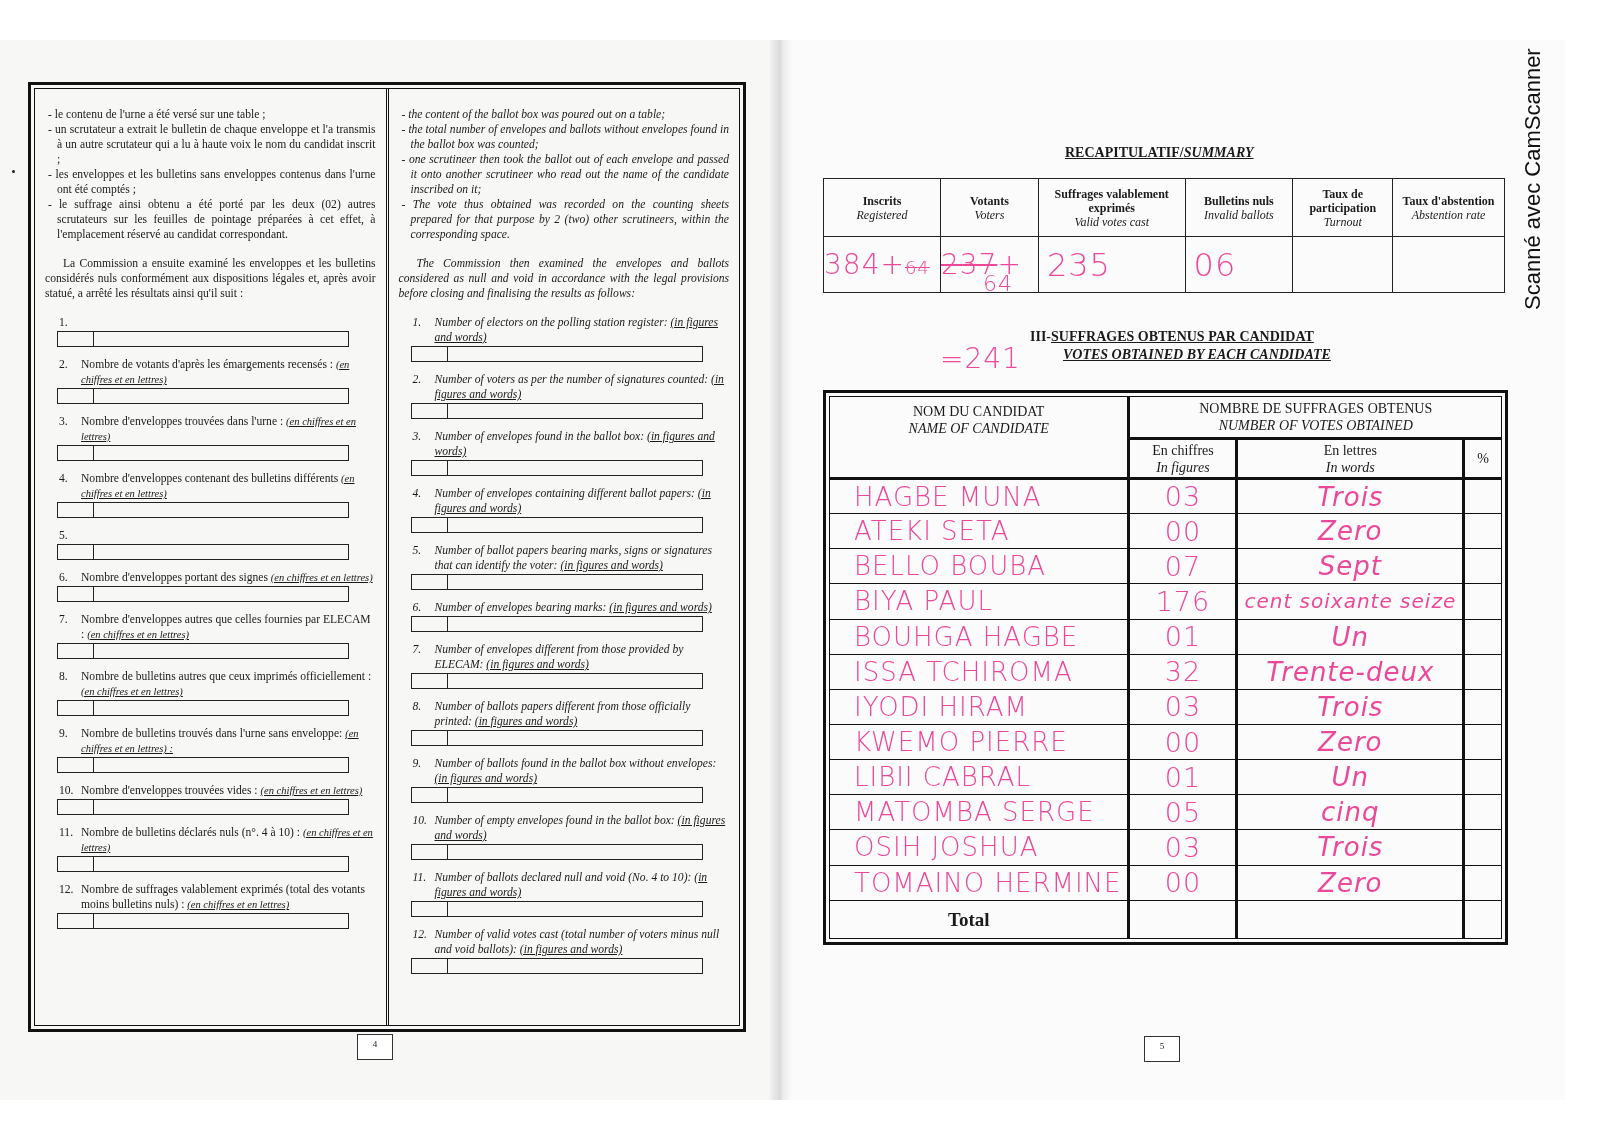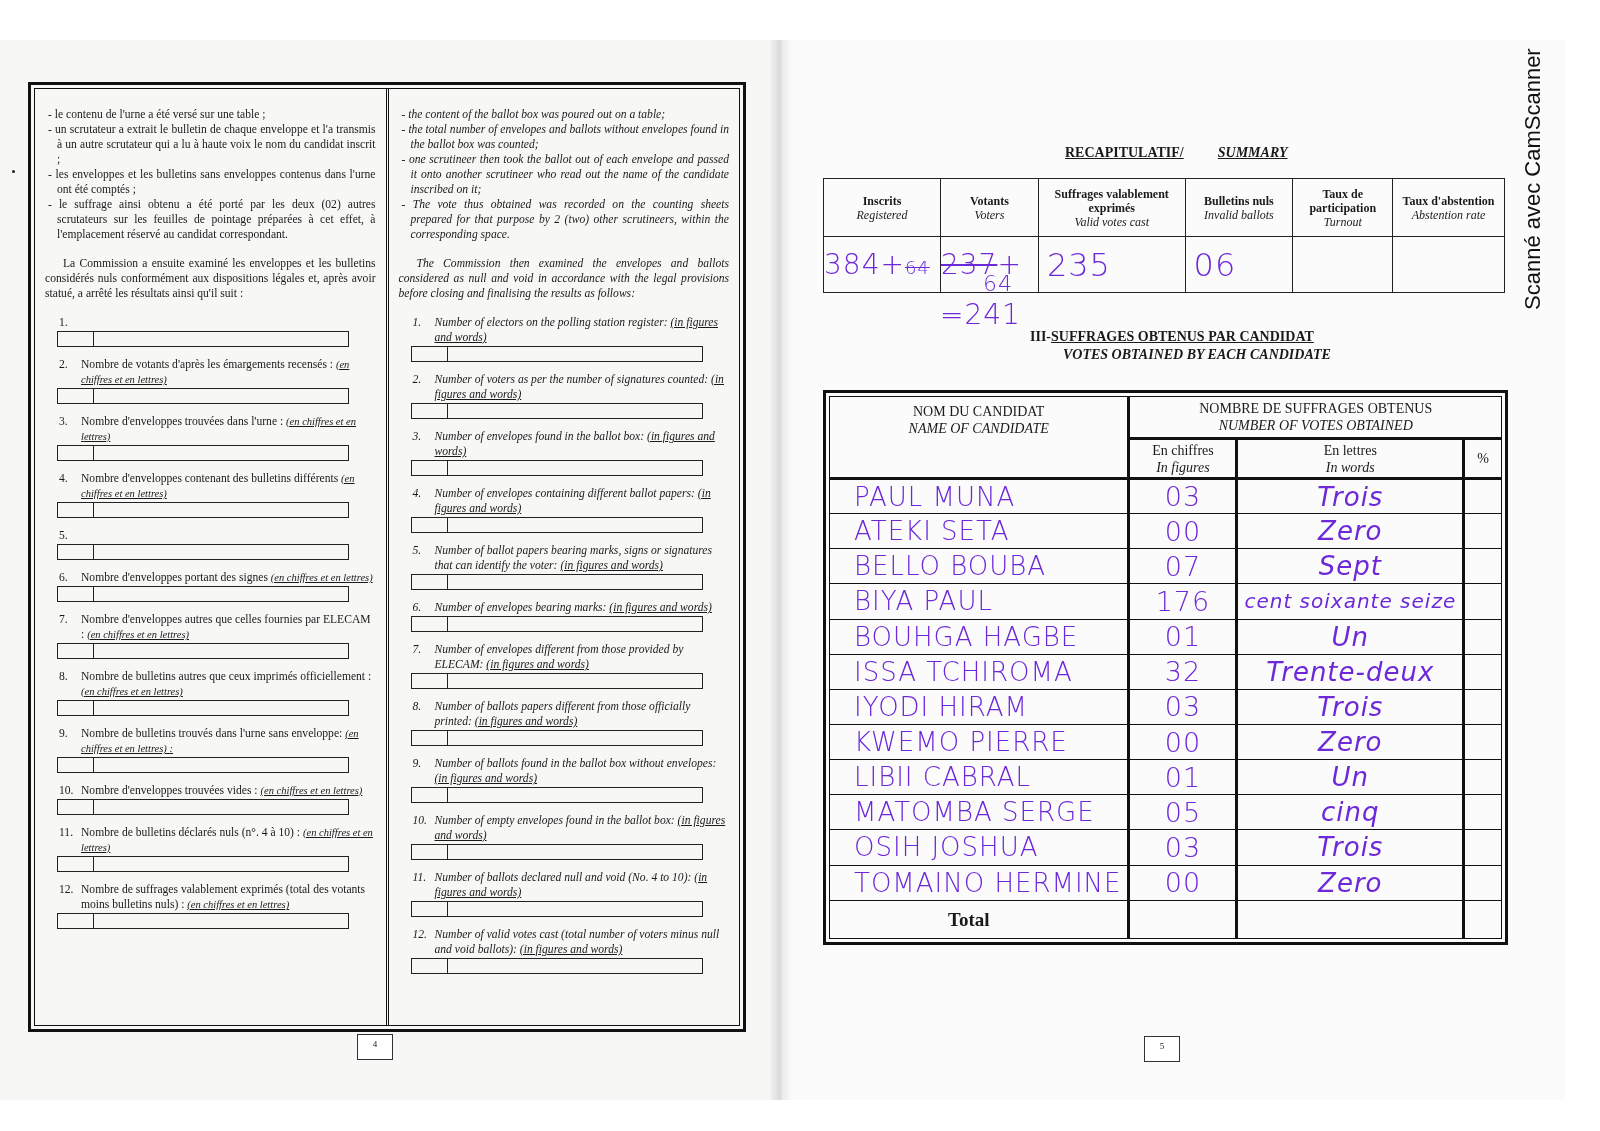--- a/index.html
+++ b/index.html
@@ -31,35 +31,35 @@
   .col-en .item-label em { font-size: 11.6px; }
   .answer-box { display: flex; height: 16px; border: 1.3px solid #222; margin-top: 1px; margin-left: 12px; width: 292px; }
   .answer-box .fig { width: 36px; border-right: 1.3px solid #222; }
   .answer-box .words { flex: 1; }
 
   .page-num { position: absolute; width: 36px; height: 26px; border: 1.3px solid #333; font-size: 9px;
     text-align: center; line-height: 18px; background: #fff; }
 
   
   .summary-title { position: absolute; left: 1065px; top: 145px; font-size: 14px; font-weight: bold; text-decoration: underline; }
-  .summary-title em { font-style: italic; margin-left: 34px; }
+  .summary-title em { font-style: italic; }
   table { border-collapse: collapse; }
   .summary-table { position: absolute; left: 823px; top: 178px; width: 682px; }
   .summary-table th, .summary-table td { border: 1.5px solid #222; }
   .summary-table th { height: 58px; font-size: 12px; line-height: 14px; font-weight: bold; vertical-align: middle; text-align: center; }
   .summary-table th .en { font-weight: normal; font-style: italic; display: block; }
   .summary-table td { height: 56px; }
-  .hand { font-family: "DejaVu Sans", sans-serif; color: #6d28d9; font-weight: 300; letter-spacing: 1px; }
+  .hand { font-family: "DejaVu Sans", sans-serif; color: #ec4899; font-weight: 300; letter-spacing: 1px; margin-top: 44px; }
   .hand-big { font-size: 32px; }
   .strike { text-decoration: line-through; }
   .annot { position: absolute; font-size: 28px; }
 
   .section-title { position: absolute; left: 1030px; top: 328px; font-size: 14px; font-weight: bold; line-height: 18px; }
   .section-title .u { text-decoration: underline; }
-  .section-title .en { display: block; padding-left: 33px; font-style: italic; }
+  .section-title .en { display: block; padding-left: 33px; font-style: italic; text-decoration: underline; }
 
   .cand-wrap { position: absolute; left: 823px; top: 390px; width: 685px; height: 555px; border: 3px solid #111; padding: 3px; }
   .cand-table { width: 100%; height: 100%; }
   .cand-table th, .cand-table td { border: 1.5px solid #111; }
   .cand-table th { font-weight: normal; font-size: 14px; line-height: 17px; text-align: center; }
   .cand-table th .en { font-style: italic; display: block; }
   .cand-table thead tr:first-child th { height: 42px; margin-top: 8px; }
   .cand-table .thick-b { border-bottom: 3px solid #111; }
   .cand-table .thick-r { border-right: 3px solid #111; }
   .cand-table td { height: 35px; padding: 0 6px; }
@@ -401,21 +401,21 @@
         </th>
         <th class="thick-b thick-r" style="width:198px">
           <span>En lettres</span>
           <span class="en">In words</span>
         </th>
         <th class="thick-b">%</th>
       </tr>
     </thead>
     <tbody id="cand-body">
     <tr>
-          <td class="name hand thick-r">PAUL MUNA</td>
+          <td class="name hand thick-r">HAGBE MUNA</td>
           <td class="fig hand thick-r">03</td>
           <td class="words hand thick-r">Trois</td>
           <td></td>
         </tr>
         <tr>
           <td class="name hand thick-r">ATEKI SETA</td>
           <td class="fig hand thick-r">00</td>
           <td class="words hand thick-r">Zero</td>
           <td></td>
         </tr>

